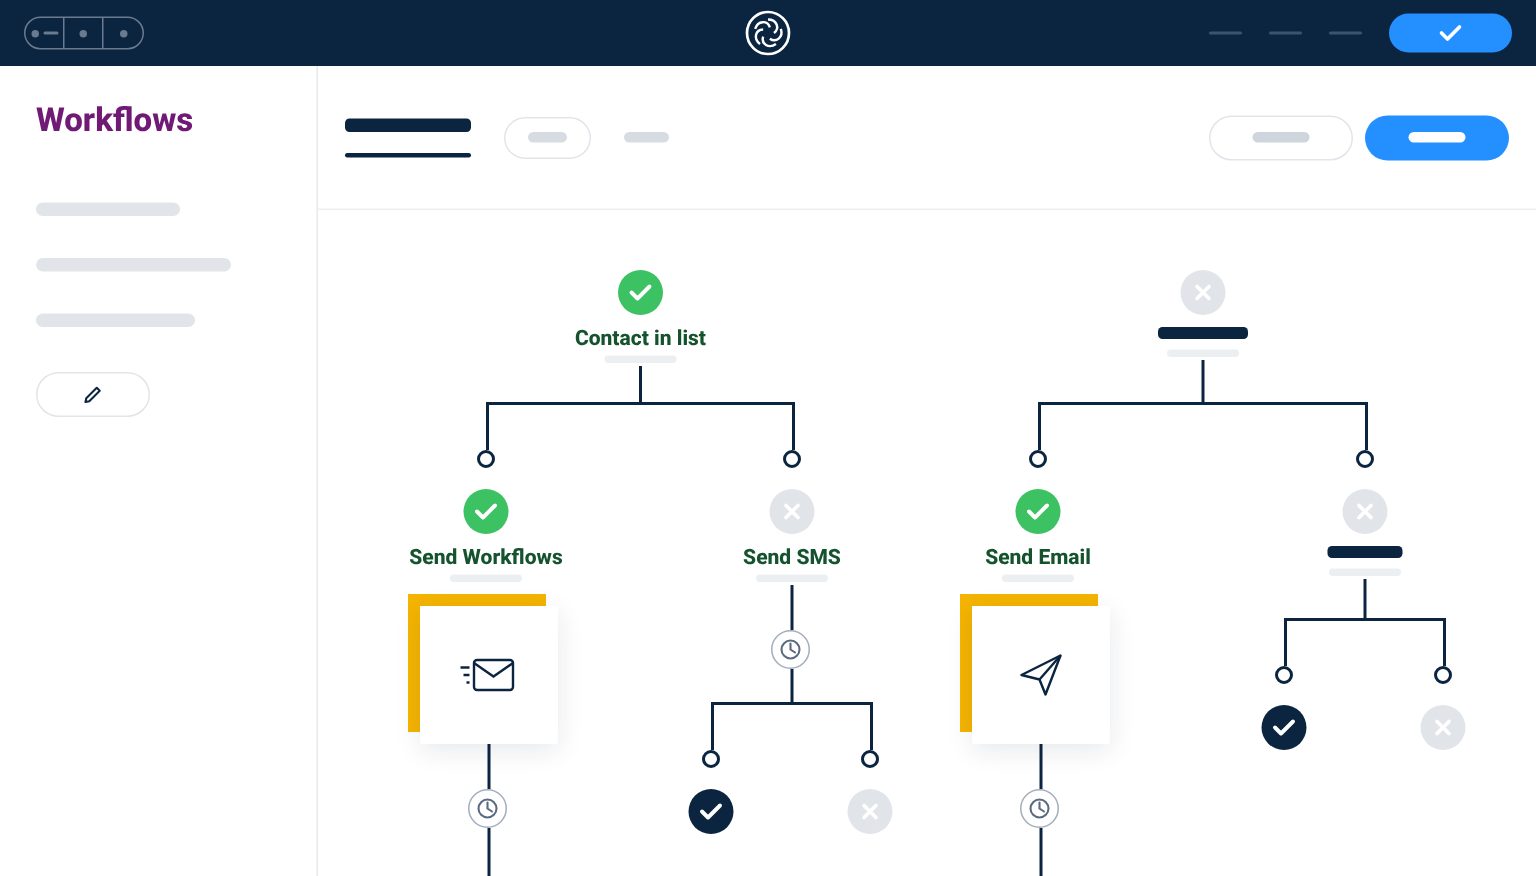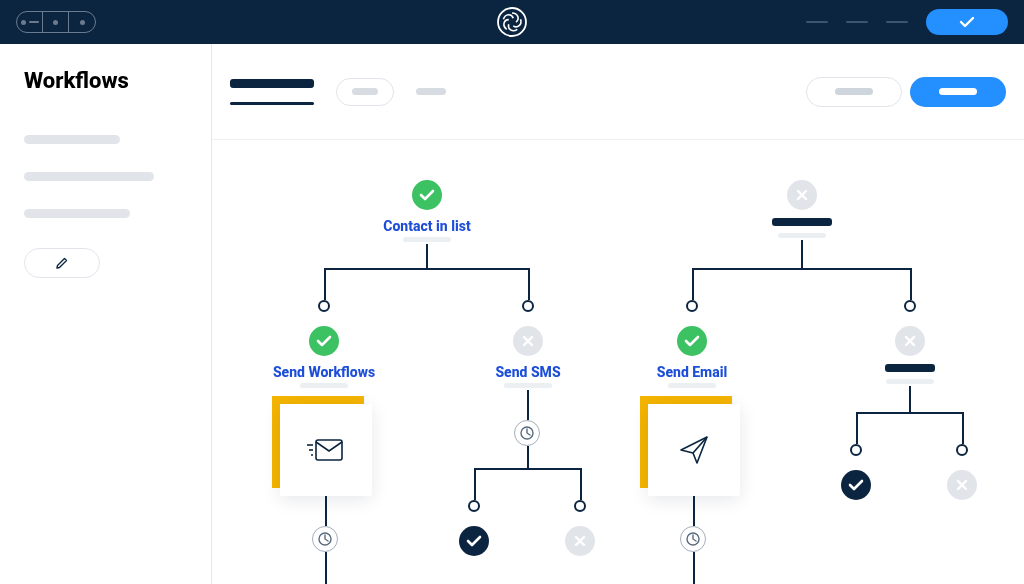--- a/index.html
+++ b/index.html
@@ -14,21 +14,21 @@
   .pill-dot { width: 5px; height: 5px; background: #6a7a8f; border-radius: 50%; }
   .pill-dash { width: 10px; height: 2px; background: #6a7a8f; border-radius: 2px; }
   .topbar-center { position: absolute; left: 50%; transform: translateX(-50%); top: 6px; }
   .topbar-right { margin-left: auto; display: flex; align-items: center; gap: 18px; }
   .nav-dash { width: 22px; height: 2.5px; background: #3c5470; border-radius: 2px; }
   .nav-check-btn { width: 82px; height: 26px; background: #2490ff; border-radius: 13px; display: flex; align-items: center; justify-content: center; }
 
   
   .main { display: flex; height: calc(584px - 44px); }
   .sidebar { width: 212px; border-right: 1px solid #e5e8ec; padding: 24px 24px 0 24px; }
-  .sidebar h1 { font-size: 22px; font-weight: 800; color: #000000; margin-bottom: 42px; }
+  .sidebar h1 { font-size: 22px; font-weight: 800; color: #701a75; margin-bottom: 42px; }
   .side-item { height: 9px; background: #e1e5ea; border-radius: 5px; margin-bottom: 28px; }
   .side-item.w1 { width: 96px; }
   .side-item.w2 { width: 130px; }
   .side-item.w3 { width: 106px; }
   .edit-pill { width: 76px; height: 30px; border: 1.5px solid #e1e5ea; border-radius: 15px; display: flex; align-items: center; justify-content: center; margin-top: 30px; }
 
   .content { flex: 1; display: flex; flex-direction: column; overflow: hidden; }
   .toolbar { height: 96px; border-bottom: 1px solid #eceff2; display: flex; align-items: center; padding: 0 18px; }
   .tabs { display: flex; align-items: center; gap: 22px; }
   .tab-active-bar { width: 84px; height: 9px; background: #0b2540; border-radius: 3px; }
@@ -45,21 +45,21 @@
   .act-pill.primary .ph { width: 38px; height: 7px; background: #fff; border-radius: 4px;}
 
   .canvas { flex: 1; position: relative; overflow: hidden; }
 
   
   .status-circle { width: 30px; height: 30px; border-radius: 50%; display:flex; align-items:center; justify-content:center; position:absolute; }
   .sc-green { background: #3cc163; }
   .sc-grey { background: #e1e5ea; }
   .sc-navy { background: #0b2540; }
   .open-dot { width: 12px; height: 12px; border: 2px solid #0b2540; border-radius: 50%; background:#fff; position:absolute; }
-  .node-label { font-size: 14px; font-weight: 800; color: #1d4ed8; position:absolute; white-space: nowrap; text-align:center; transform: translateX(-50%); }
+  .node-label { font-size: 14px; font-weight: 800; color: #14532d; position:absolute; white-space: nowrap; text-align:center; transform: translateX(-50%); }
   .under-shadow { width: 48px; height: 5px; background: #eceff2; border-radius: 3px; position:absolute; transform: translateX(-50%); }
   .card { width: 92px; height: 92px; background: #fff; border-radius: 2px; box-shadow: 0 4px 18px rgba(10,30,60,0.10); position:absolute; display:flex; align-items:center; justify-content:center; }
   .bracket { position:absolute; width: 92px; height: 92px; border-top: 8px solid #f4b400; border-left: 8px solid #f4b400; }
   .clock-ring { width: 26px; height: 26px; border: 1.5px solid #a3aebc; border-radius:50%; position:absolute; display:flex; align-items:center; justify-content:center; background:#fff; }
   .ph-bar { position:absolute; height: 8px; background:#0b2540; border-radius:3px; }
 
   
   .hline { position:absolute; height:2px; background:#0b2540; }
   .vline { position:absolute; width:2px; background:#0b2540; }
 

